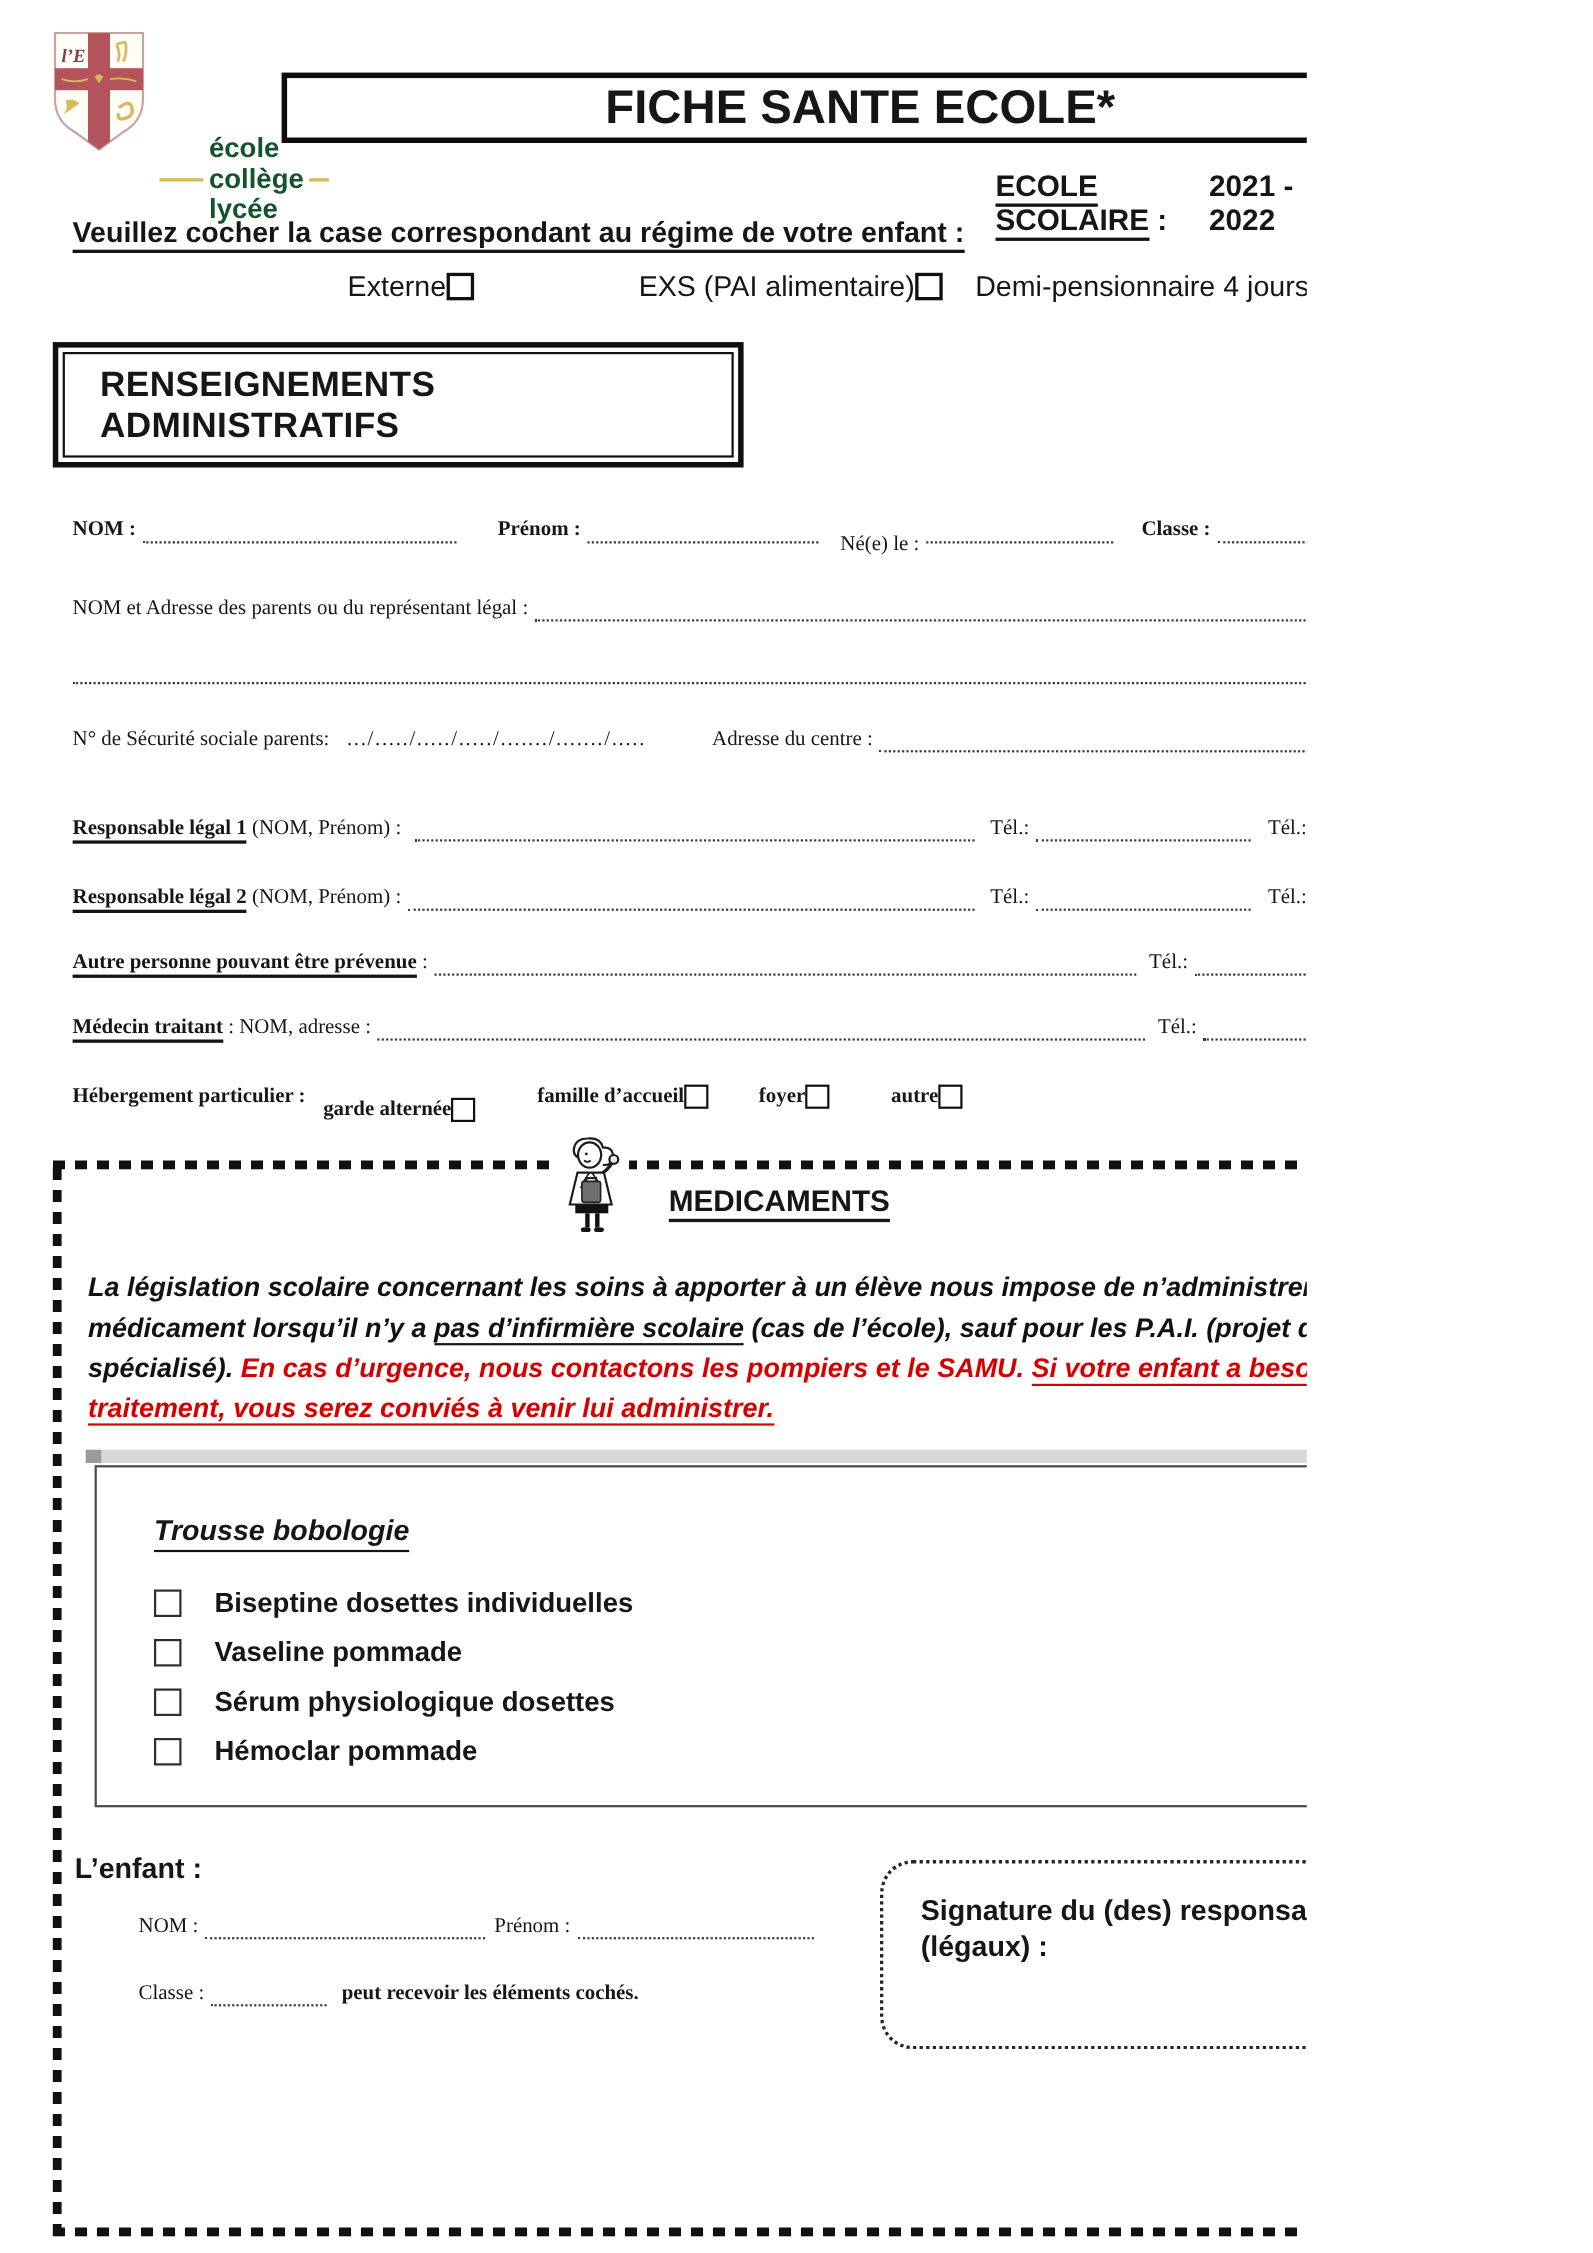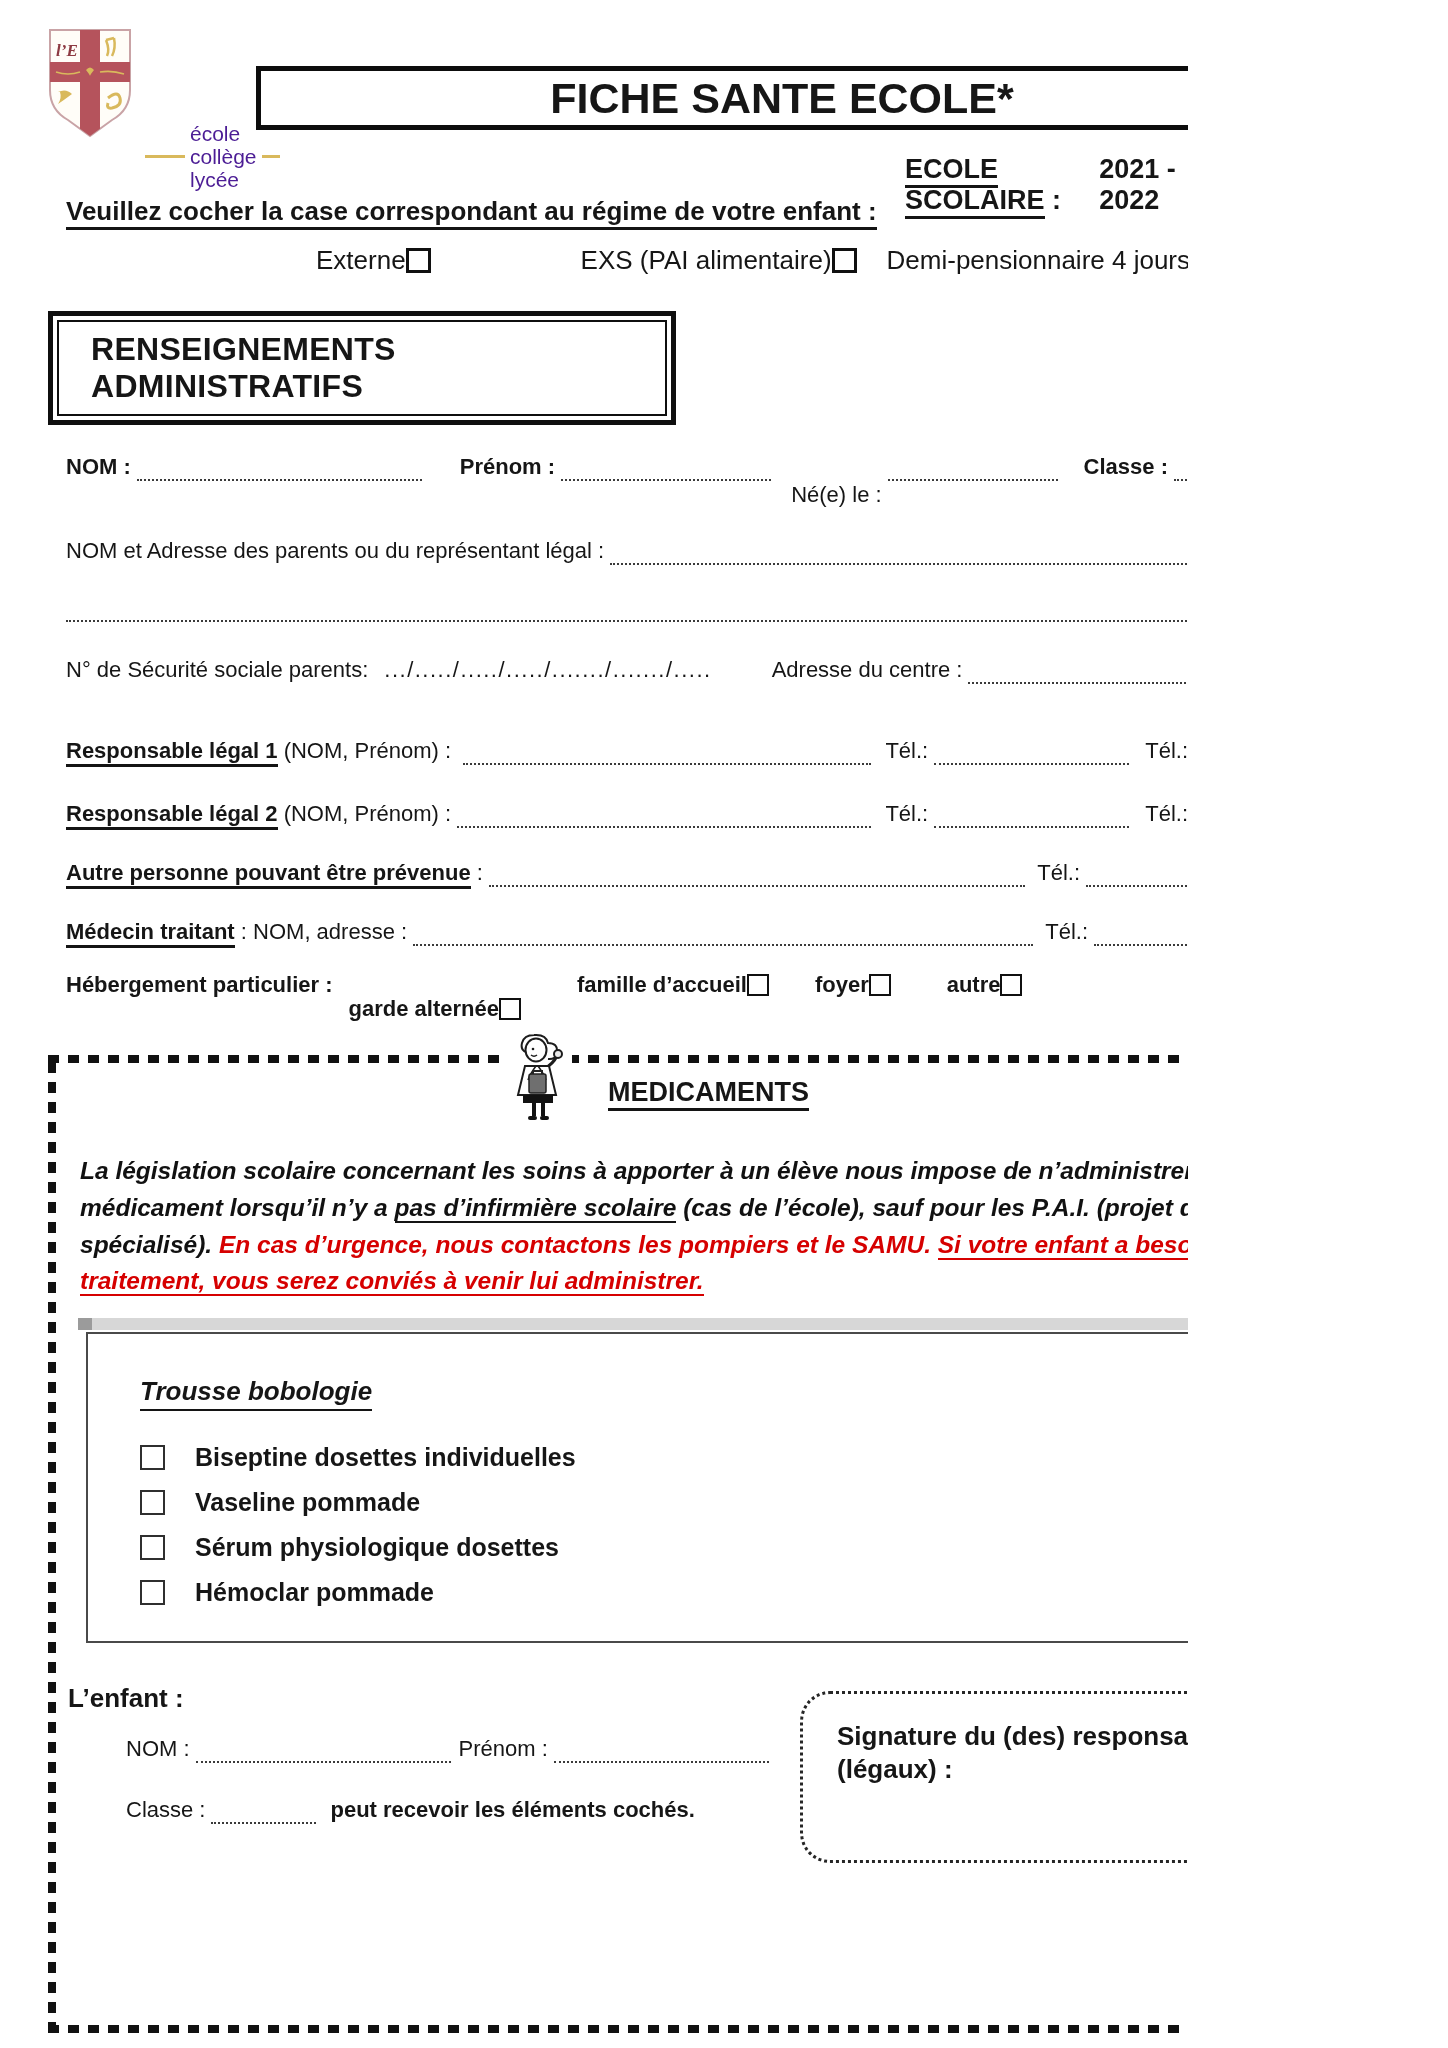--- a/index.html
+++ b/index.html
@@ -2,37 +2,37 @@
 <html><head>
 <meta charset="utf-8">
 <style>
   html,body{margin:0;padding:0;background:#ffffff;}
   .page{
     position:relative;width:1188px;height:2048px;background:#ffffff;overflow:hidden;
     font-family:"Liberation Sans",sans-serif;color:#161616;
   }
   
   .logo{position:absolute;left:44px;top:26px;width:230px;height:150px;}
-  .logo-text{position:absolute;left:146px;top:96px;font-size:21px;line-height:1.1;color:#4c1d95;font-weight:400;}
+  .logo-text{position:absolute;left:146px;top:96px;font-size:25px;line-height:1.1;color:#14532d;font-weight:700;}
   .logo-mid{display:flex;align-items:center;}
   .gold-dash{display:inline-block;height:3px;background:#d9b95c;}
   .gd-l{width:40px;margin-right:5px;margin-left:-45px;}
   .gd-r{width:18px;margin-left:5px;}
   .title-box{
     position:absolute;left:210px;top:66px;width:1177px;height:64px;border:5px solid #0d0d0d;
     box-sizing:border-box;display:flex;align-items:center;justify-content:center;padding-right:125px;margin-left:46px;
   }
   .title{font-size:43px;font-weight:bold;white-space:nowrap;}
   .year-row{position:absolute;left:905px;top:154px;font-size:27px;font-weight:bold;display:flex;align-items:flex-end;}
   .year-value{margin-left:36px;}
   .bu{font-weight:bold;border-bottom:3px solid #141414;padding-bottom:1px;}
   
   .content{position:absolute;left:66px;top:0;width:1320px;}
   .instruction{margin-top:196px;font-size:26px;}
-  .frow{display:flex;align-items:flex-start;font-size:22px;line-height:32px;}
+  .frow{display:flex;align-items:center;font-size:19px;line-height:32px;font-family:Liberation Serif, serif;}
   .frow .lbl{white-space:nowrap;}
   .b{font-weight:bold;}
   .dl{flex:0 0 auto;height:28px;border-bottom:2.6px dotted #3a3a3a;margin:0 0 5px 6px;}
   .dlf{flex:1 1 auto;}
   .regime-row{display:flex;align-items:center;margin-top:16px;font-size:26px;line-height:34px;}
   .ritem{display:flex;align-items:center;white-space:nowrap;}
   .cb{display:inline-block;width:19px;height:19px;border:3px solid #101010;background:#fff;box-sizing:content-box;}
   .cb.small{width:18px;height:18px;border-width:2.8px;}
   .cb.thin{width:21px;height:21px;border-width:2px;border-color:#2f2f2f;}
   .r1{margin-left:250px;} .r2{margin-left:150px;} .r3{margin-left:30px;}

